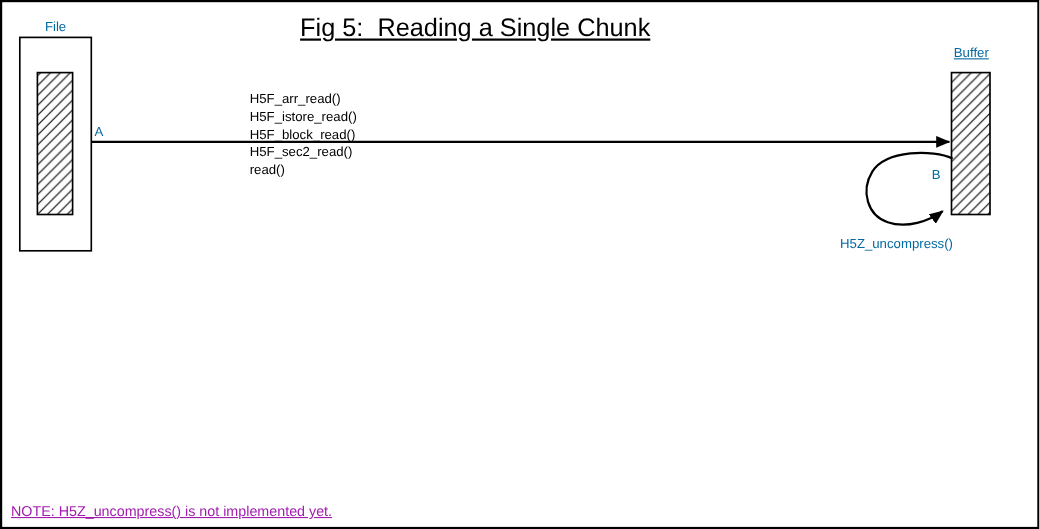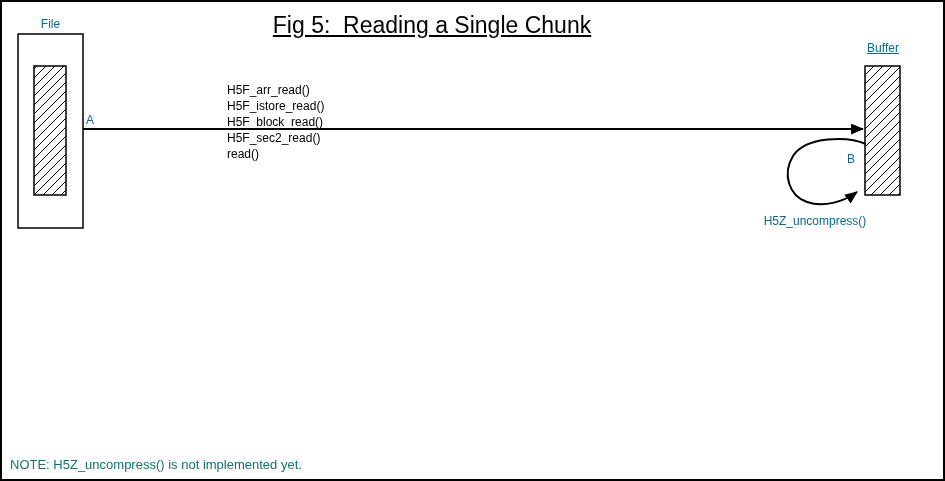--- a/index.html
+++ b/index.html
@@ -79,21 +79,22 @@
     width: 106px;
     text-align: center;
   }
   .note {
     position: absolute;
     left: 8px;
     top: 455px;
     font-size: 13px;
     line-height: 15px;
     white-space: nowrap;
-    color: #0f766e;
+    color: #a21caf;
+    text-decoration: underline;
   }
 </style>
 </head>
 <body>
 
 <div class="canvas">
 
   <svg class="diagram-svg" viewBox="0 0 945 481" aria-hidden="true">
     <defs>
       <pattern id="hatch" patternUnits="userSpaceOnUse" width="9" height="9">

